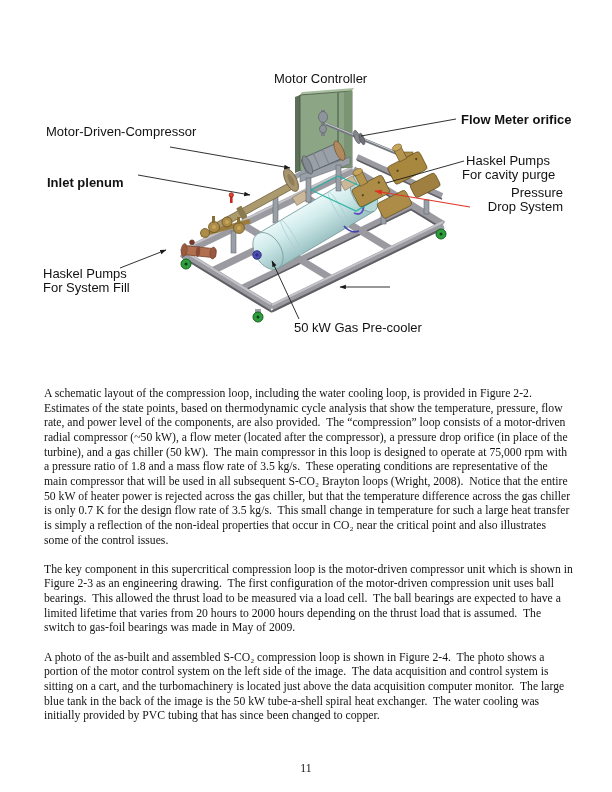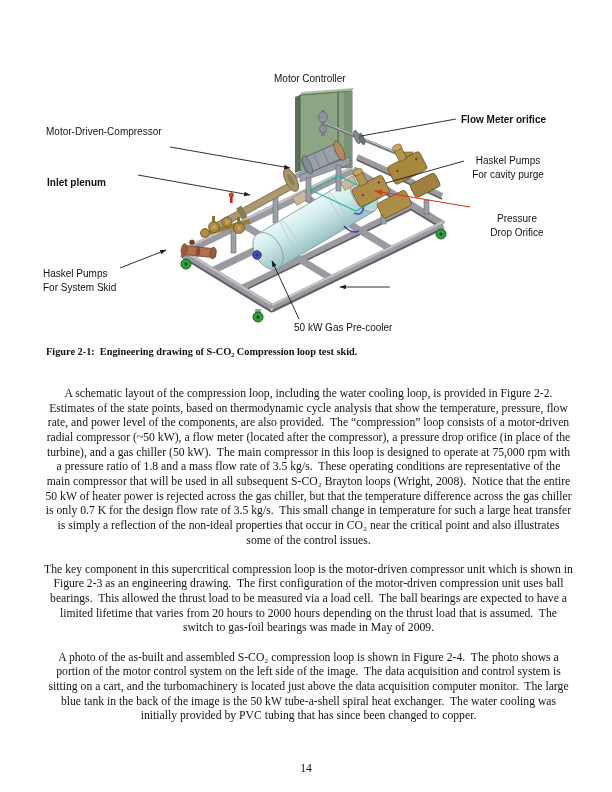--- a/index.html
+++ b/index.html
@@ -2,31 +2,31 @@
 <html style="--panel: #8ba585; --panel-dark: #5c6f58; --frame: #9a9aa0; --frame-light: #c2c2c8; --frame-dark: #5f5f65; --tank: #cfeaea; --brass: #ad8c48; --tan: #ab9a6e; --copper: #b07050; --caster: #2e9e3e; --steel: #9aa0a8; --teal: #25b2a2; --leader: #1a1a1a; --accent-red: #e03222; --purple: #5050b4;"><head>
 <meta charset="utf-8">
 <style>
   html,body{margin:0;padding:0;background:#ffffff;}
   body{width:612px;height:792px;position:relative;font-family:"Liberation Serif",serif;color:#141414;overflow:hidden;}
   .page{position:absolute;inset:0;background:#fff;}
 
   
   .figure{position:absolute;left:0;top:0;width:612px;height:380px;}
   .fig-svg{position:absolute;left:100px;top:85px;width:380px;height:245px;}
-  .fig-label{position:absolute;font-family:"Liberation Sans",sans-serif;font-size:10px;line-height:13.5px;color:#121212;white-space:nowrap;}
+  .fig-label{position:absolute;font-family:"Liberation Sans",sans-serif;font-size:13px;line-height:13.5px;color:#121212;white-space:nowrap;}
   .fig-label.center{text-align:center;}
 
   .caption{position:absolute;left:46px;top:346px;width:520px;
            font-family:"Liberation Serif",serif;font-weight:bold;font-size:10.3px;
            white-space:pre-wrap;color:#111;}
 
   
   .bodytext{position:absolute;left:44px;top:387px;width:529px;}
   .bodytext p{margin:0 0 14.6px 0;font-size:11.7px;line-height:14.65px;
-              text-align:center;white-space:pre-wrap;}
+              text-align:left;white-space:pre-wrap;}
   .pagenum{position:absolute;left:0;top:762px;width:612px;text-align:center;
            font-size:11.7px;}
 
   
   :root{
     --panel:#8ba585; --panel-dark:#5c6f58;
     --frame:#9a9aa0; --frame-light:#c2c2c8; --frame-dark:#5f5f65;
     --tank:#cfeaea; --brass:#ad8c48; --tan:#ab9a6e; --copper:#b07050;
     --caster:#2e9e3e; --steel:#9aa0a8; --teal:#25b2a2;
     --leader:#1a1a1a; --accent-red:#e03222; --purple:#5050b4;
@@ -236,33 +236,32 @@
     </svg>
 
     <div class="fig-label" style="left:274px;top:72px;">Motor Controller</div>
     <div class="fig-label" style="left:461px;top:113px;font-weight:bold;">Flow Meter orifice</div>
     <div class="fig-label" style="left:46px;top:125px;">Motor-Driven-Compressor</div>
     <div class="fig-label center" style="left:462px;top:154px;width:92px;">
       <div>Haskel Pumps</div>
       <div>For cavity purge</div>
     </div>
     <div class="fig-label" style="left:47px;top:176px;font-weight:bold;">Inlet plenum</div>
-    <div class="fig-label center" style="left:471px;top:212px;width:92px;">
+    <div class="fig-label center" style="left:471px;top:186px;width:92px;text-align:right;">
       <div>Pressure</div>
-      <div>Drop Orifice</div>
+      <div>Drop System</div>
     </div>
     <div class="fig-label" style="left:43px;top:267px;">
       <div>Haskel Pumps</div>
-      <div>For System Skid</div>
+      <div>For System Fill</div>
     </div>
     <div class="fig-label" style="left:294px;top:321px;">50 kW Gas Pre-cooler</div>
 
-    <div class="caption">Figure 2-1:  Engineering drawing of S-CO₂ Compression loop test skid.</div>
   </div>
 
   <div class="bodytext">
     <p>A schematic layout of the compression loop, including the water cooling loop, is provided in Figure 2-2.  Estimates of the state points, based on thermodynamic cycle analysis that show the temperature, pressure, flow rate, and power level of the components, are also provided.  The “compression” loop consists of a motor-driven radial compressor (~50 kW), a flow meter (located after the compressor), a pressure drop orifice (in place of the turbine), and a gas chiller (50 kW).  The main compressor in this loop is designed to operate at 75,000 rpm with a pressure ratio of 1.8 and a mass flow rate of 3.5 kg/s.  These operating conditions are representative of the main compressor that will be used in all subsequent S-CO₂ Brayton loops (Wright, 2008).  Notice that the entire 50 kW of heater power is rejected across the gas chiller, but that the temperature difference across the gas chiller is only 0.7 K for the design flow rate of 3.5 kg/s.  This small change in temperature for such a large heat transfer is simply a reflection of the non-ideal properties that occur in CO₂ near the critical point and also illustrates some of the control issues.</p>
     <p>The key component in this supercritical compression loop is the motor-driven compressor unit which is shown in Figure 2-3 as an engineering drawing.  The first configuration of the motor-driven compression unit uses ball bearings.  This allowed the thrust load to be measured via a load cell.  The ball bearings are expected to have a limited lifetime that varies from 20 hours to 2000 hours depending on the thrust load that is assumed.  The switch to gas-foil bearings was made in May of 2009.</p>
     <p>A photo of the as-built and assembled S-CO₂ compression loop is shown in Figure 2-4.  The photo shows a portion of the motor control system on the left side of the image.  The data acquisition and control system is sitting on a cart, and the turbomachinery is located just above the data acquisition computer monitor.  The large blue tank in the back of the image is the 50 kW tube-a-shell spiral heat exchanger.  The water cooling was initially provided by PVC tubing that has since been changed to copper.</p>
   </div>
 
-  <div class="pagenum">14</div>
+  <div class="pagenum">11</div>
 </div>
 
 </body></html>

